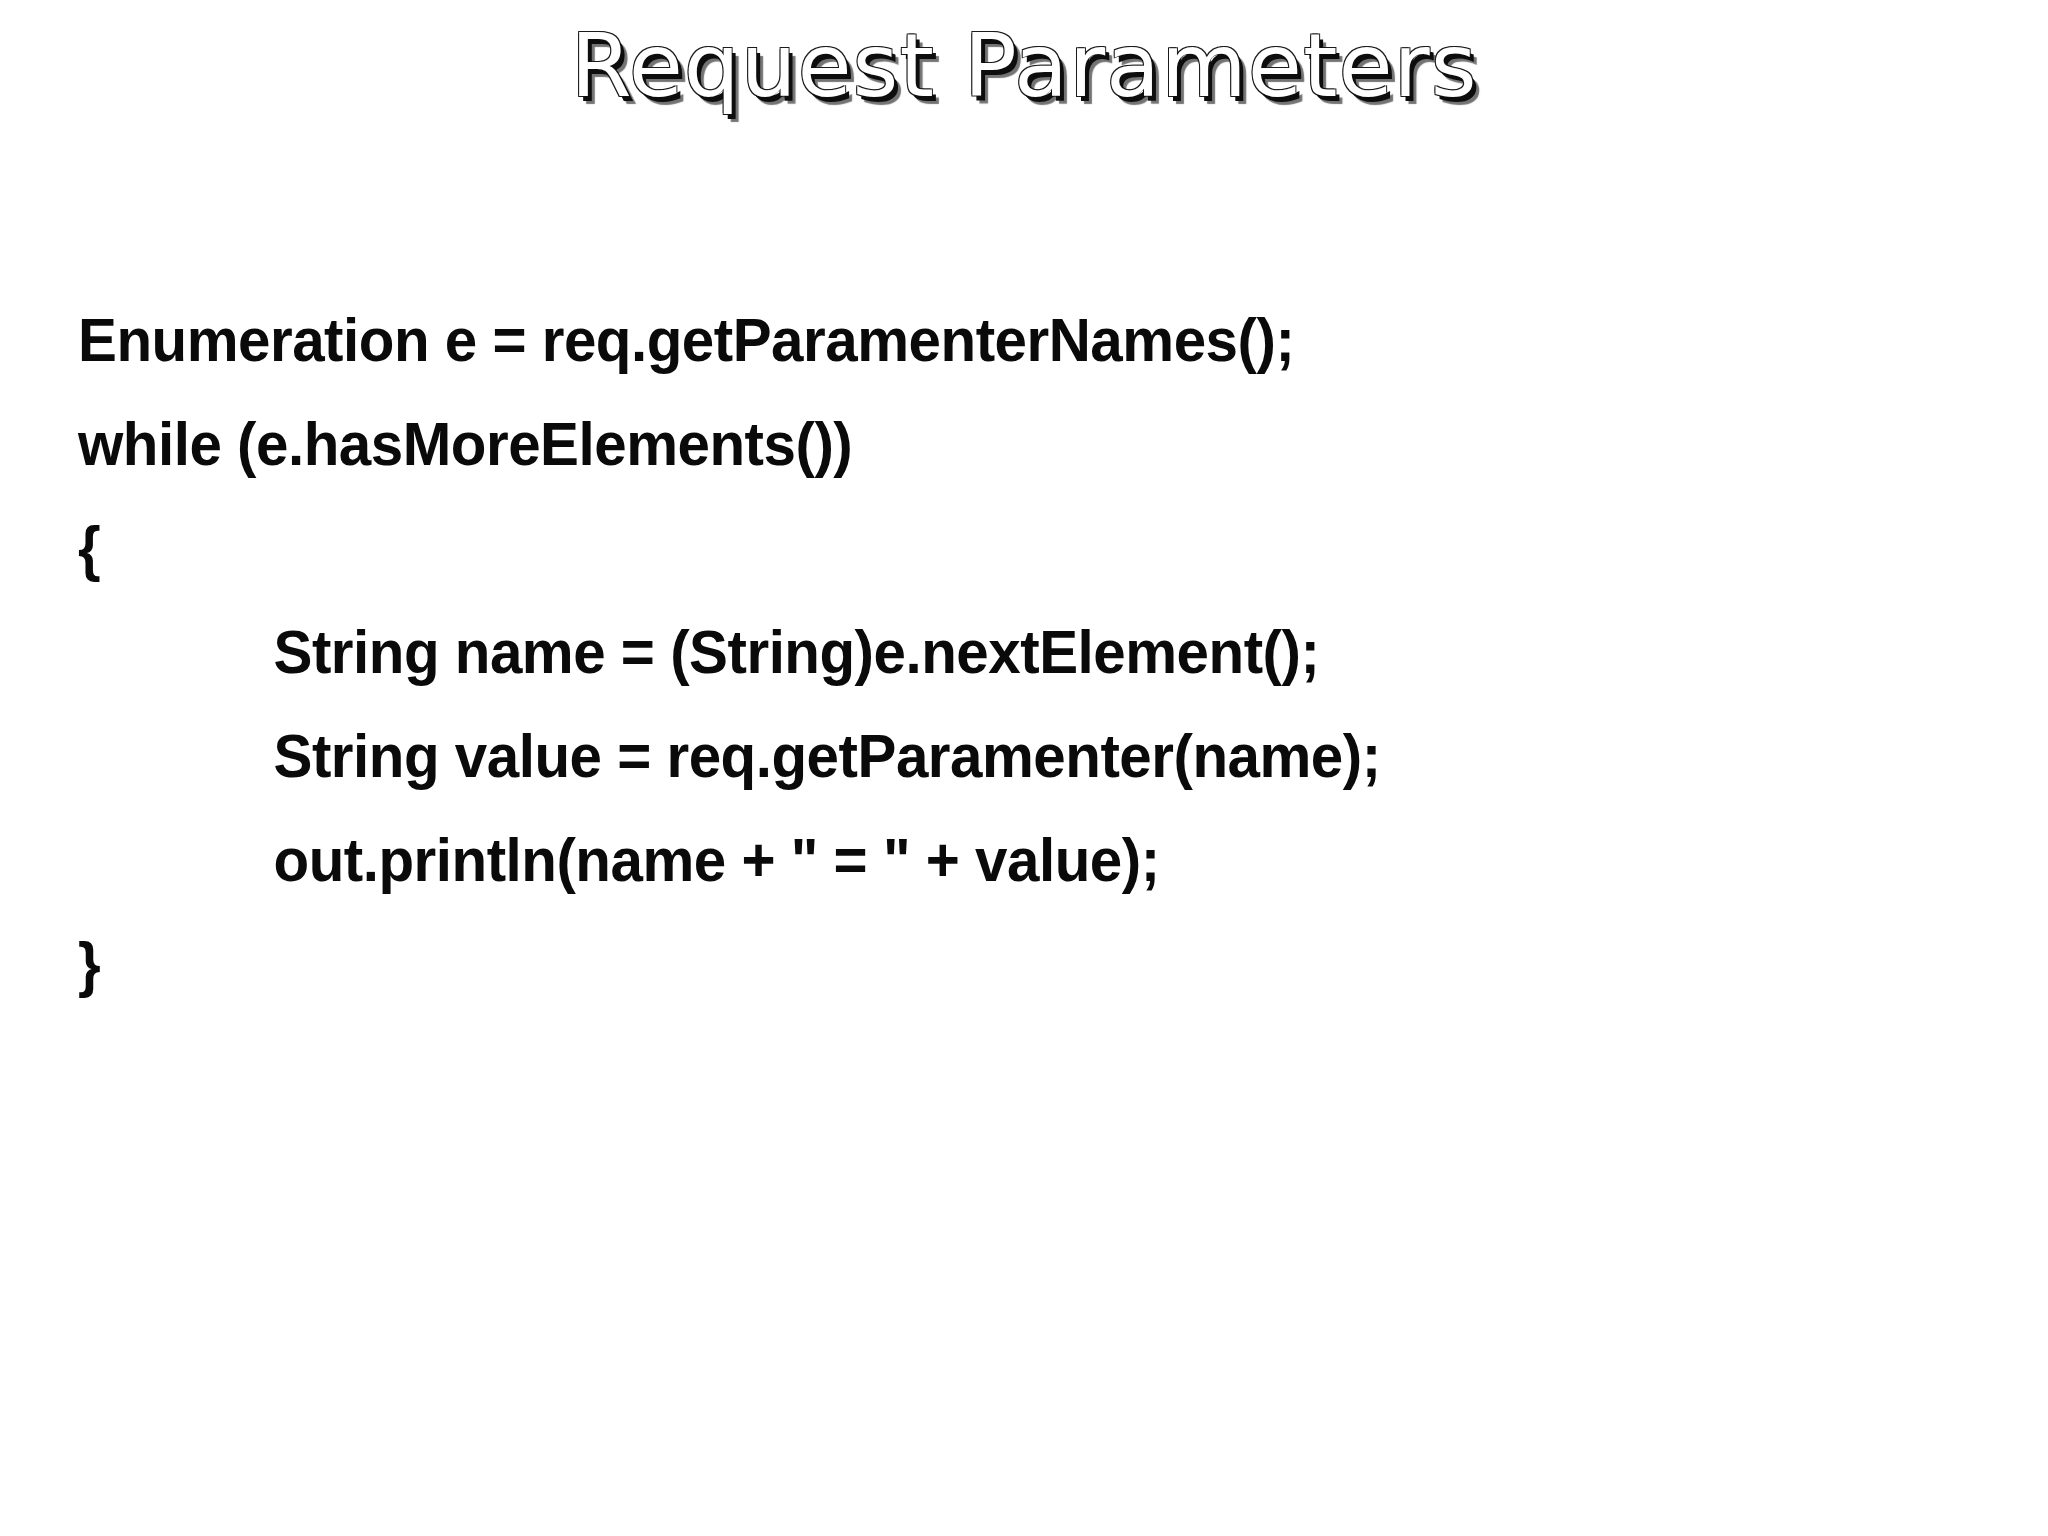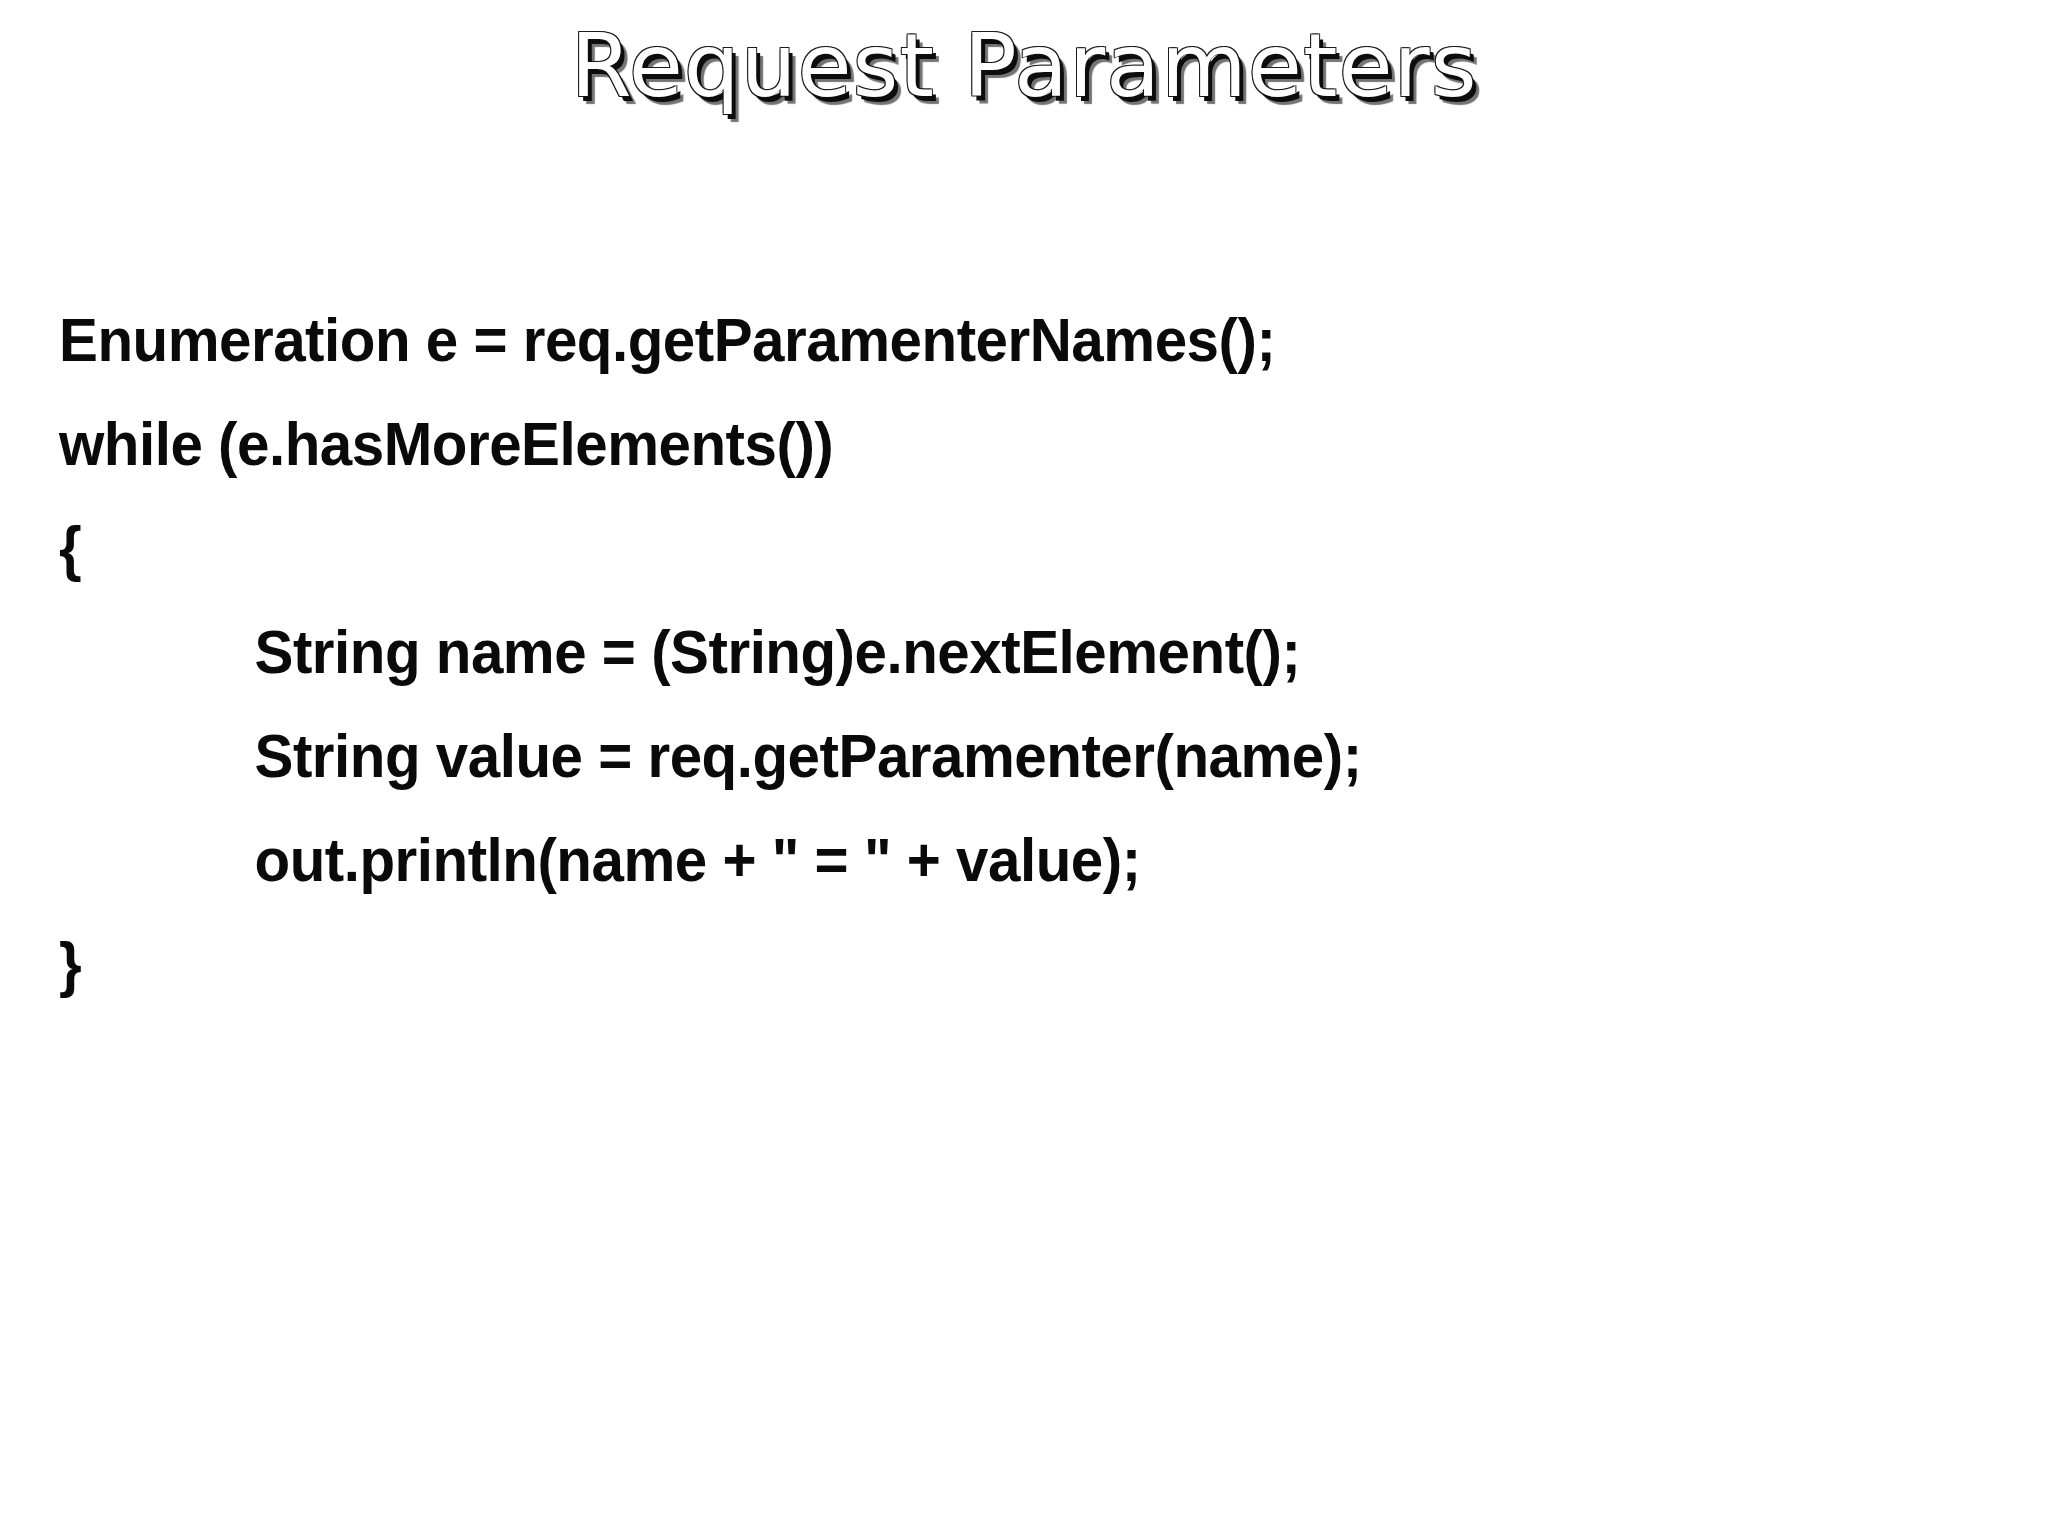--- a/index.html
+++ b/index.html
@@ -45,21 +45,21 @@
       -1px -1px 0 #1a1a1a,
        1px -1px 0 #1a1a1a,
       -1px  1px 0 #1a1a1a,
        7px  8px 1px rgba(0,0,0,0.55);
     white-space: nowrap;
   }
 
   
   .code-body {
     position: absolute;
-    left: 59px;
+    left: 78px;
     top: 288px;
     width: 1920px;
   }
   .code-line {
     font-family: "Liberation Sans", sans-serif;
     font-weight: bold;
     font-size: 62px;
     line-height: 1.0;
     color: #0a0a0a;
     letter-spacing: -0.5px;

